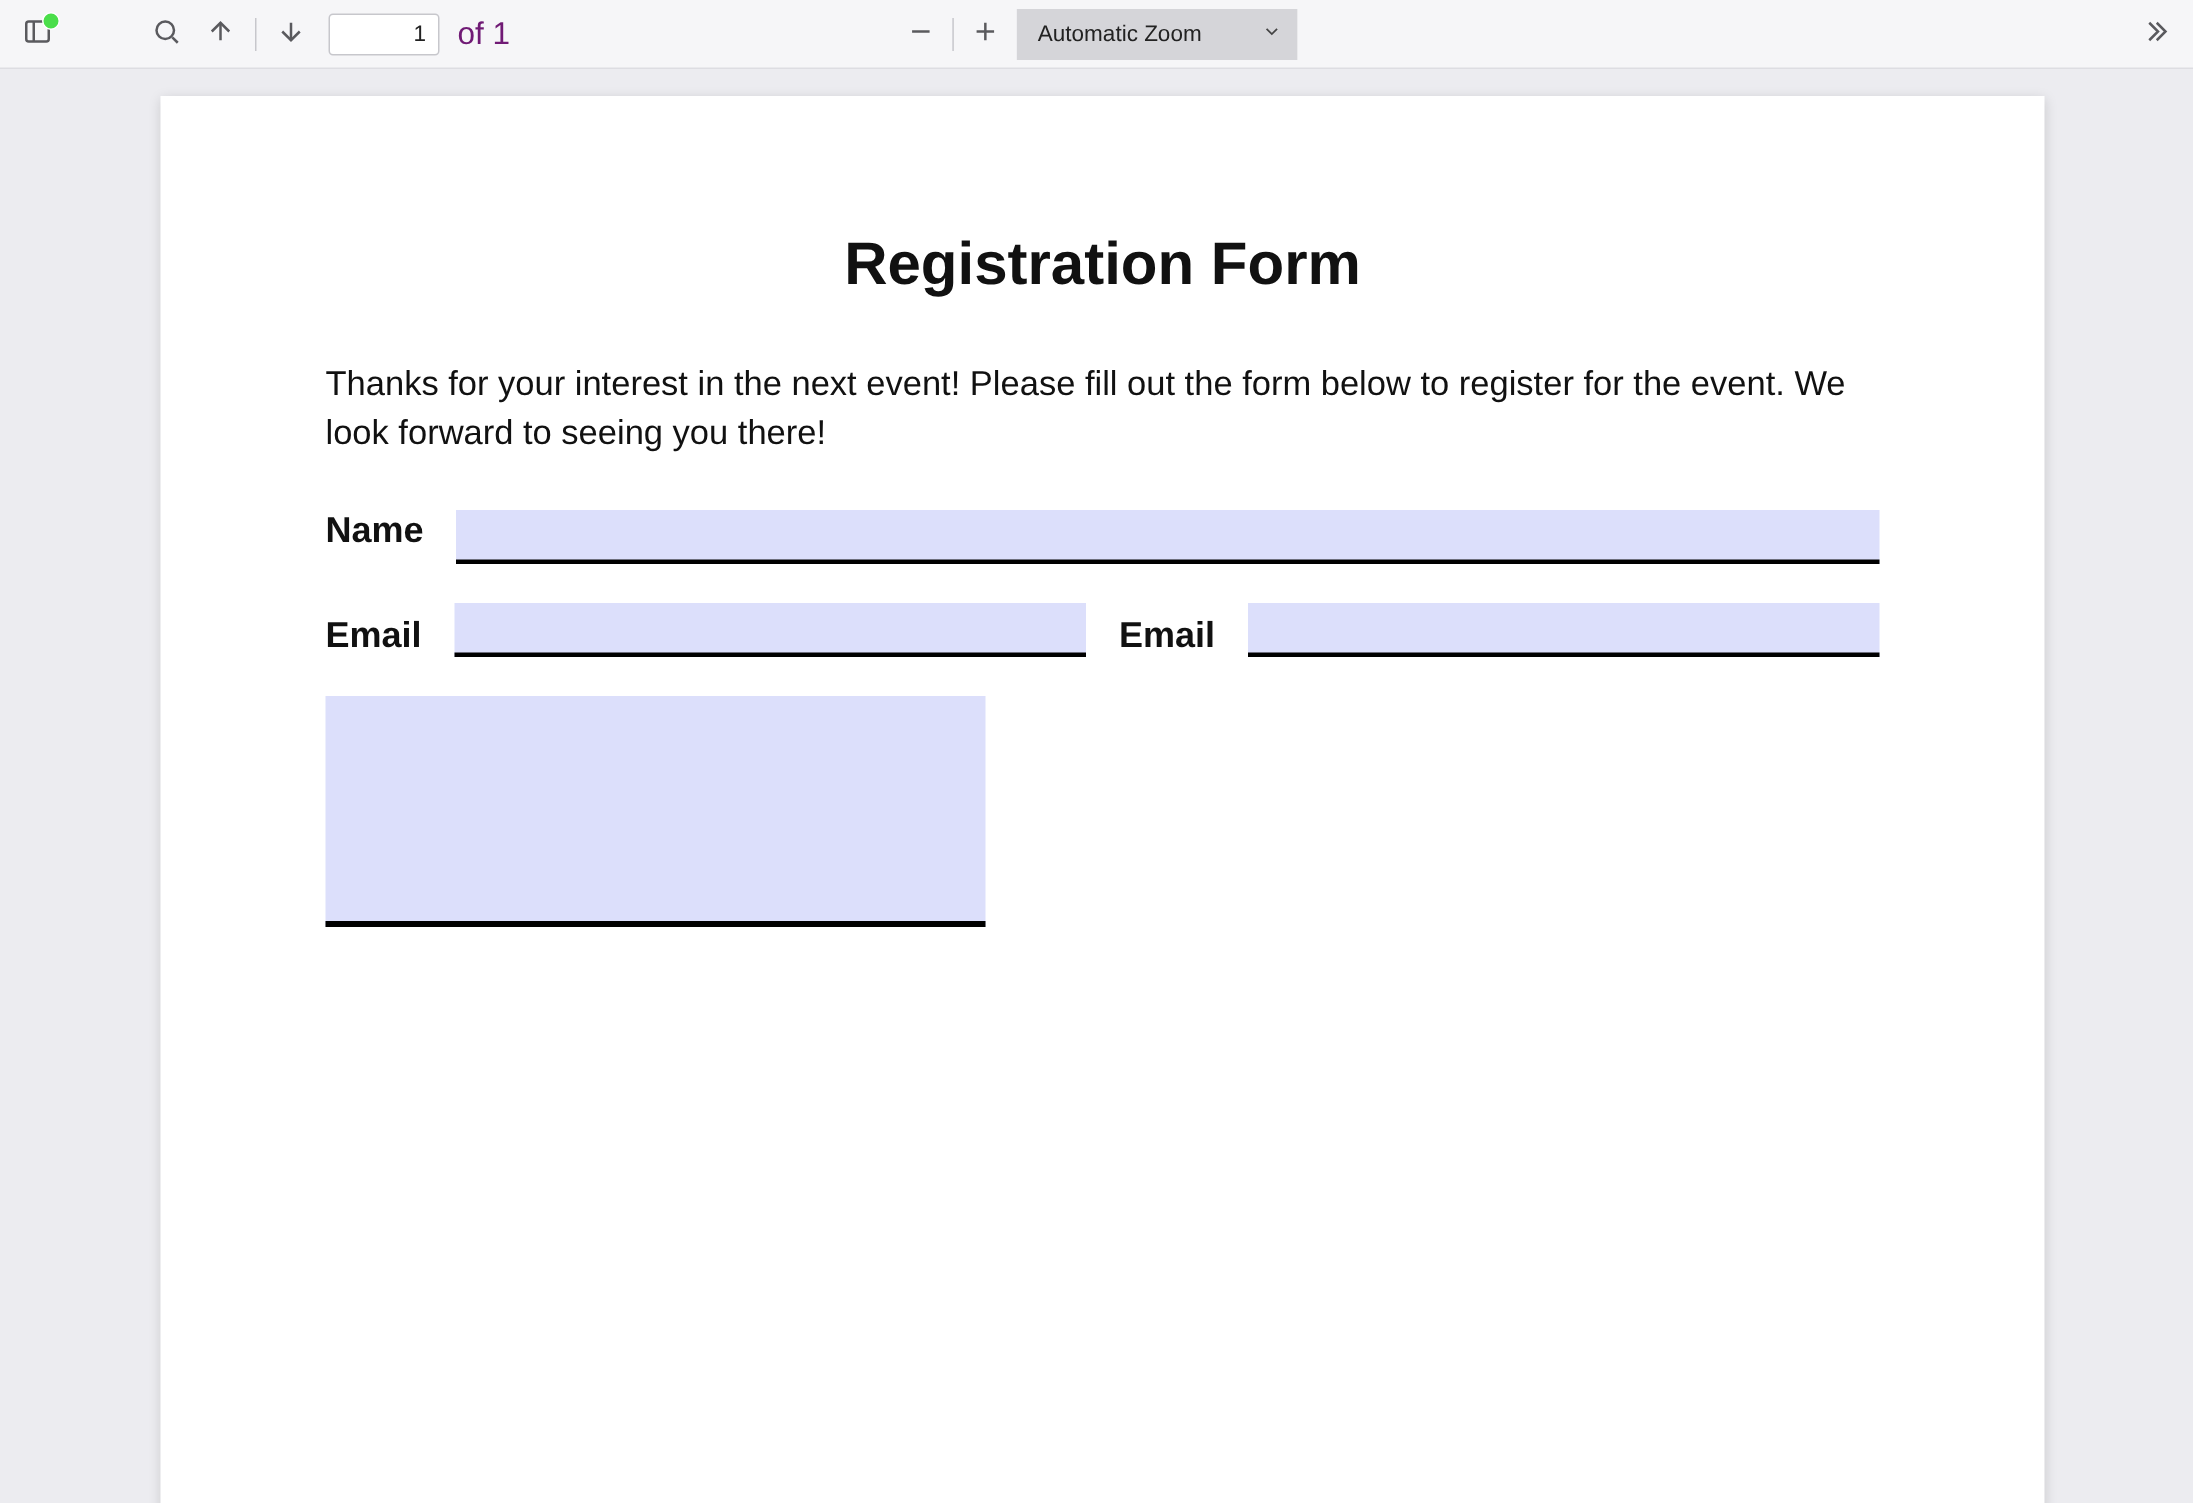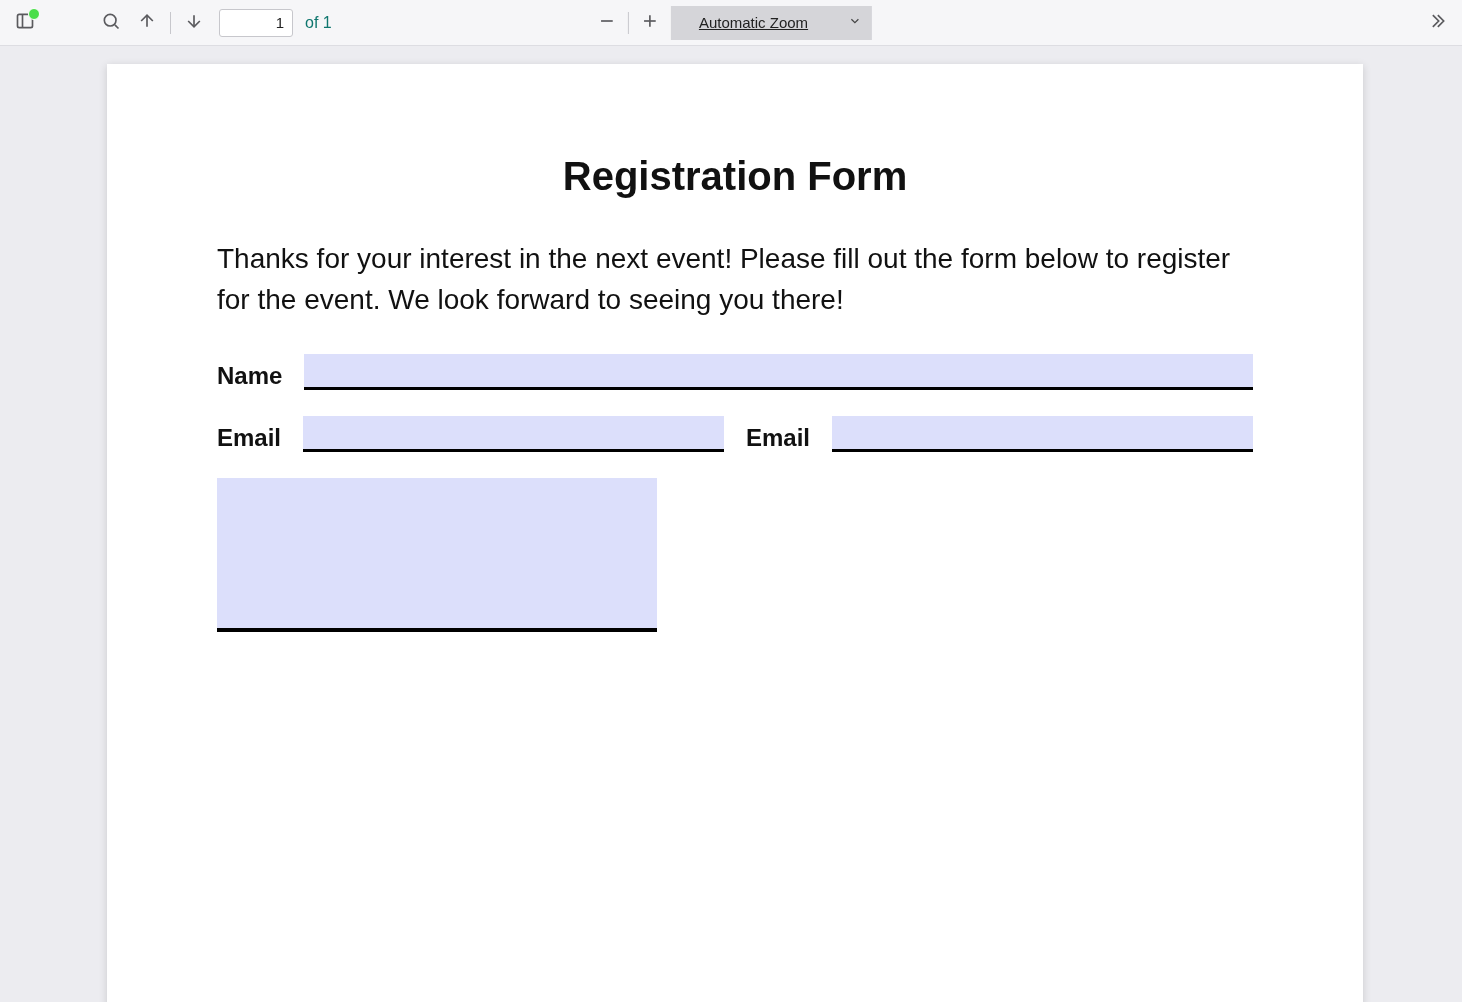--- a/index.html
+++ b/index.html
@@ -61,33 +61,32 @@
 
   .vdiv{width:1px;height:22px;background:#c7c7cc;margin:0 4px;}
 
   .page-input{
     width:56px;height:26px;
     border:1px solid #c7c7cc;border-radius:3px;
     background:#fff;text-align:right;padding:0 8px;
     font-size:15px;color:#222;
     margin-left:6px;
   }
-  .page-of{font-size:16px;color:#0f766e;margin-left:10px;}
+  .page-of{font-size:21px;color:#701a75;margin-left:10px;}
 
   .zoom-select{
     height:34px;
     background:var(--zoom-bg);
     border:none;border-radius:0;
     display:flex;align-items:center;
-    padding:0 10px 0 28px;
+    padding:0 10px 0 14px;
     font-size:15px;color:#222;
     cursor:pointer;
     gap:40px;
     margin-left:4px;
-    text-decoration:underline;
   }
   .zoom-select svg{width:14px;height:14px;stroke:#444;fill:none;stroke-width:2;}
 
   
   .viewer{
     position:absolute;top:46px;left:0;right:0;bottom:0;
     overflow:auto;
     padding:18px 0 0 8px;
   }
   .page{
@@ -101,28 +100,27 @@
     box-sizing:border-box;
   }
 
   .doc-title{
     text-align:center;
     font-size:40px;
     font-weight:700;
     margin:0 0 40px 0;
   }
   .intro, .consent{
-    font-size:28px;
+    font-size:23px;
     line-height:1.45;
     margin:0 0 34px 0;
   }
 
   .form-row{
     display:flex;
-    align-items:flex-end;
     margin-bottom:26px;
     gap:22px;
   }
   .form-label{
     font-size:24px;
     font-weight:700;
     white-space:nowrap;
   }
   .form-field{
     flex:1;

